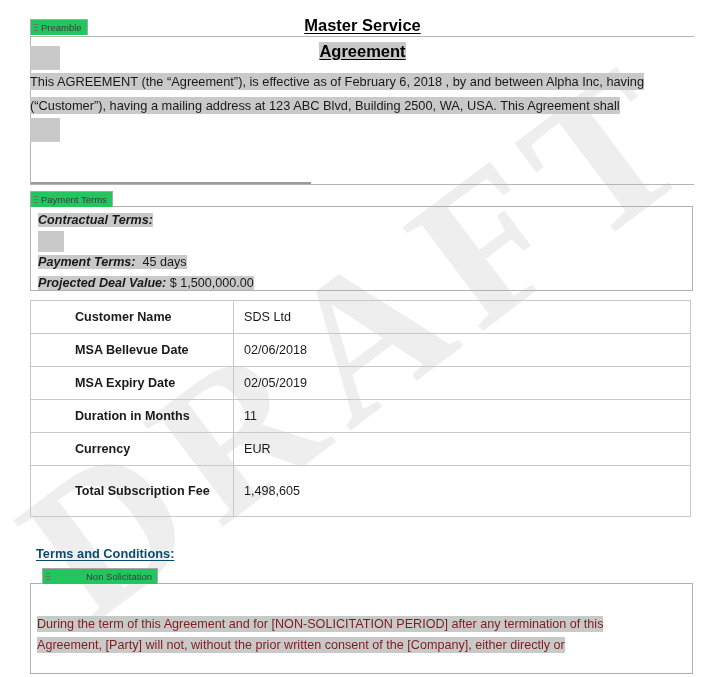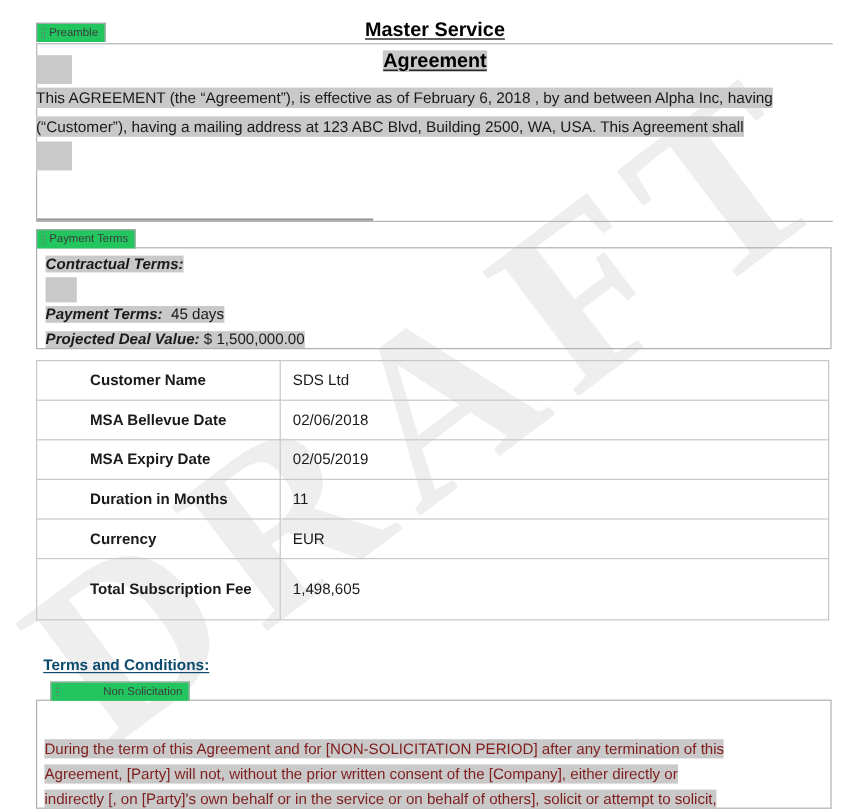--- a/index.html
+++ b/index.html
@@ -299,17 +299,16 @@
 
     <div class="cc-tag" style="left:42px; top:568px;gap:36px;">
       <span class="cc-grip"></span>
       <span>Non Solicitation</span>
     </div>
     <div class="ns-cc-box"></div>
 
     <div class="ns-body">
       <div><span class="hl">During the term of this Agreement and for [NON-SOLICITATION PERIOD] after any termination of this</span></div>
       <div><span class="hl">Agreement, [Party] will not, without the prior written consent of the [Company], either directly or</span></div>
-      <div><span class="hl">indirectly [, on [Party]'s own behalf or in the service or on behalf of others], solicit or attempt to solicit,</span></div>
     </div>
 
   </div>
 </div>
 
 </body></html>

